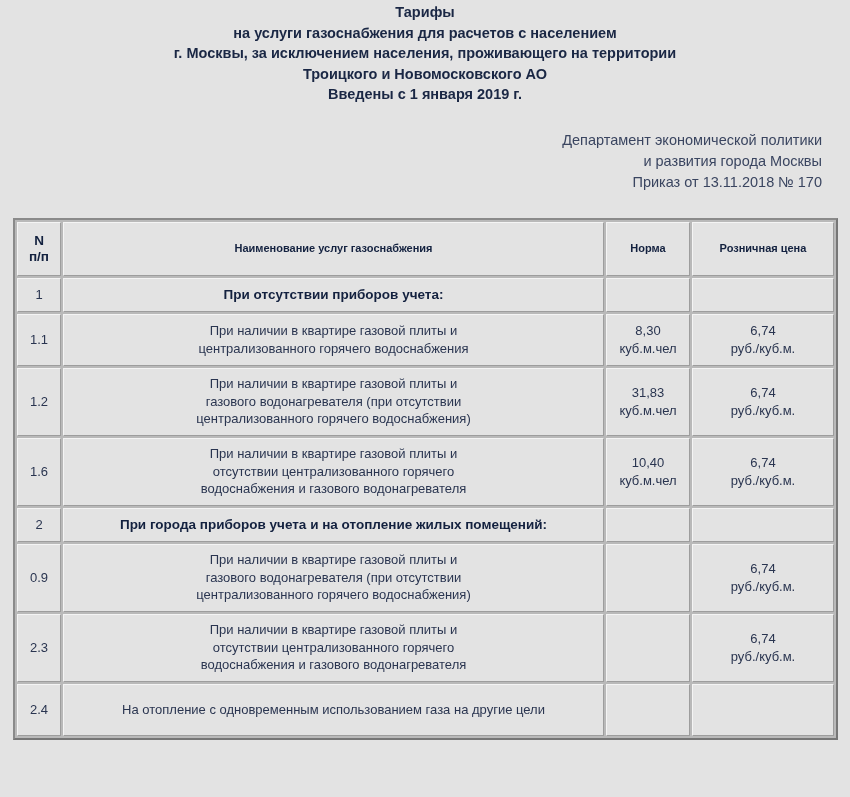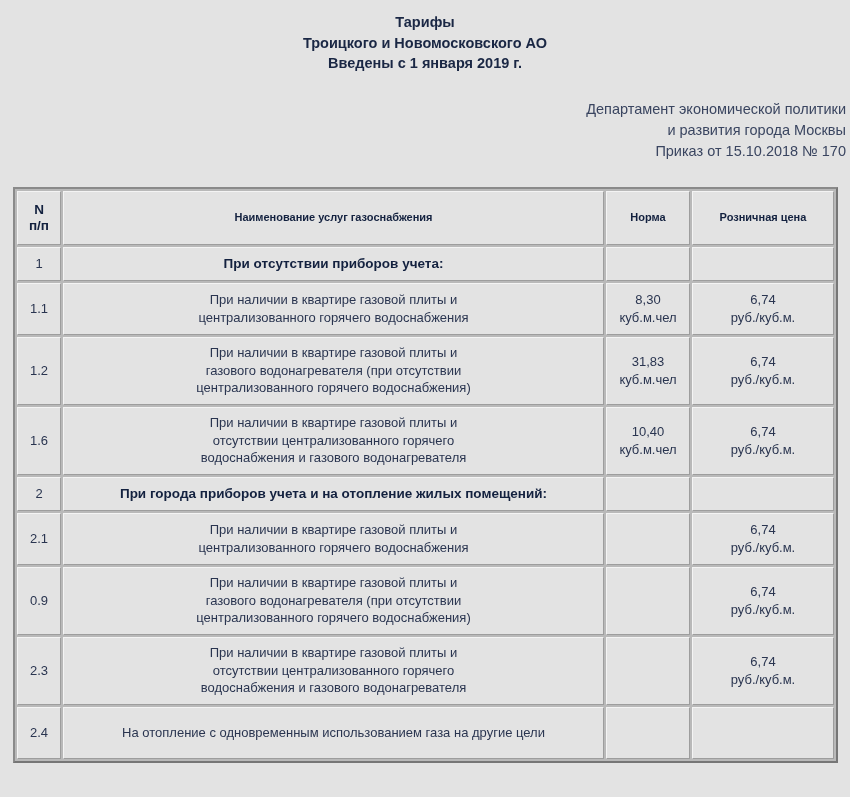--- a/index.html
+++ b/index.html
@@ -16,34 +16,34 @@
     overflow: hidden;
   }
 
   
   .doc-title {
     text-align: center;
     font-weight: bold;
     font-size: 14.5px;
     line-height: 20.5px;
     color: #1a2744;
-    padding-top: 12px;
+    padding-top: 2px;
   }
   .doc-title .tl {
     display: block;
     white-space: nowrap;
   }
 
   
   .dept-block {
     text-align: right;
     font-size: 14.5px;
     line-height: 21px;
     color: #3a4560;
-    padding-right: 4px;
+    padding-right: 28px;
     margin-top: 25px;
   }
   .dept-block .dl {
     display: block;
     white-space: nowrap;
   }
 
   
   .table-wrap {
     margin: 25px 12px 0 13px;
@@ -125,28 +125,30 @@
   tr.r1 td { height: 44px; }
   tr.r2 td { height: 60px; }
   tr.r3 td { height: 44px; }
   .lines-2 { line-height: 17.5px; }
 </style>
 </head>
 <body>
 
 <div class="doc-title">
   <span class="tl">Тарифы</span>
+  <span class="tl">на услуги газоснабжения для расчетов с населением</span>
+  <span class="tl">г. Москвы, за исключением населения, проживающего на территории</span>
   <span class="tl">Троицкого и Новомосковского АО</span>
   <span class="tl">Введены с 1 января 2019 г.</span>
 </div>
 
 <div class="dept-block">
   <span class="dl">Департамент экономической политики</span>
   <span class="dl">и развития города Москвы</span>
-  <span class="dl">Приказ от 15.10.2018 № 170</span>
+  <span class="dl">Приказ от 13.11.2018 № 170</span>
 </div>
 
 <div class="table-wrap">
   <table class="tariff">
     <colgroup>
       <col class="c-num">
       <col class="c-desc">
       <col class="c-norm">
       <col class="c-price">
     </colgroup>
@@ -219,32 +221,20 @@
       </tr>
 
 
       <tr class="section">
         <td class="num">2</td>
         <td class="desc">При города приборов учета и на отопление жилых помещений:</td>
         <td class="norm"></td>
         <td class="price"></td>
       </tr>
 
-      <tr class="r1">
-        <td class="num">2.1</td>
-        <td class="desc lines-2">
-          <span>При наличии в квартире газовой плиты и</span><br>
-          <span>централизованного горячего водоснабжения</span>
-        </td>
-        <td class="norm"></td>
-        <td class="price">
-          <span class="val">6,74</span>
-          <span class="unit">руб./куб.м.</span>
-        </td>
-      </tr>
 
       <tr class="r2">
         <td class="num">0.9</td>
         <td class="desc lines-2">
           <span>При наличии в квартире газовой плиты и</span><br>
           <span>газового водонагревателя (при отсутствии</span><br>
           <span>централизованного горячего водоснабжения)</span>
         </td>
         <td class="norm"></td>
         <td class="price">

